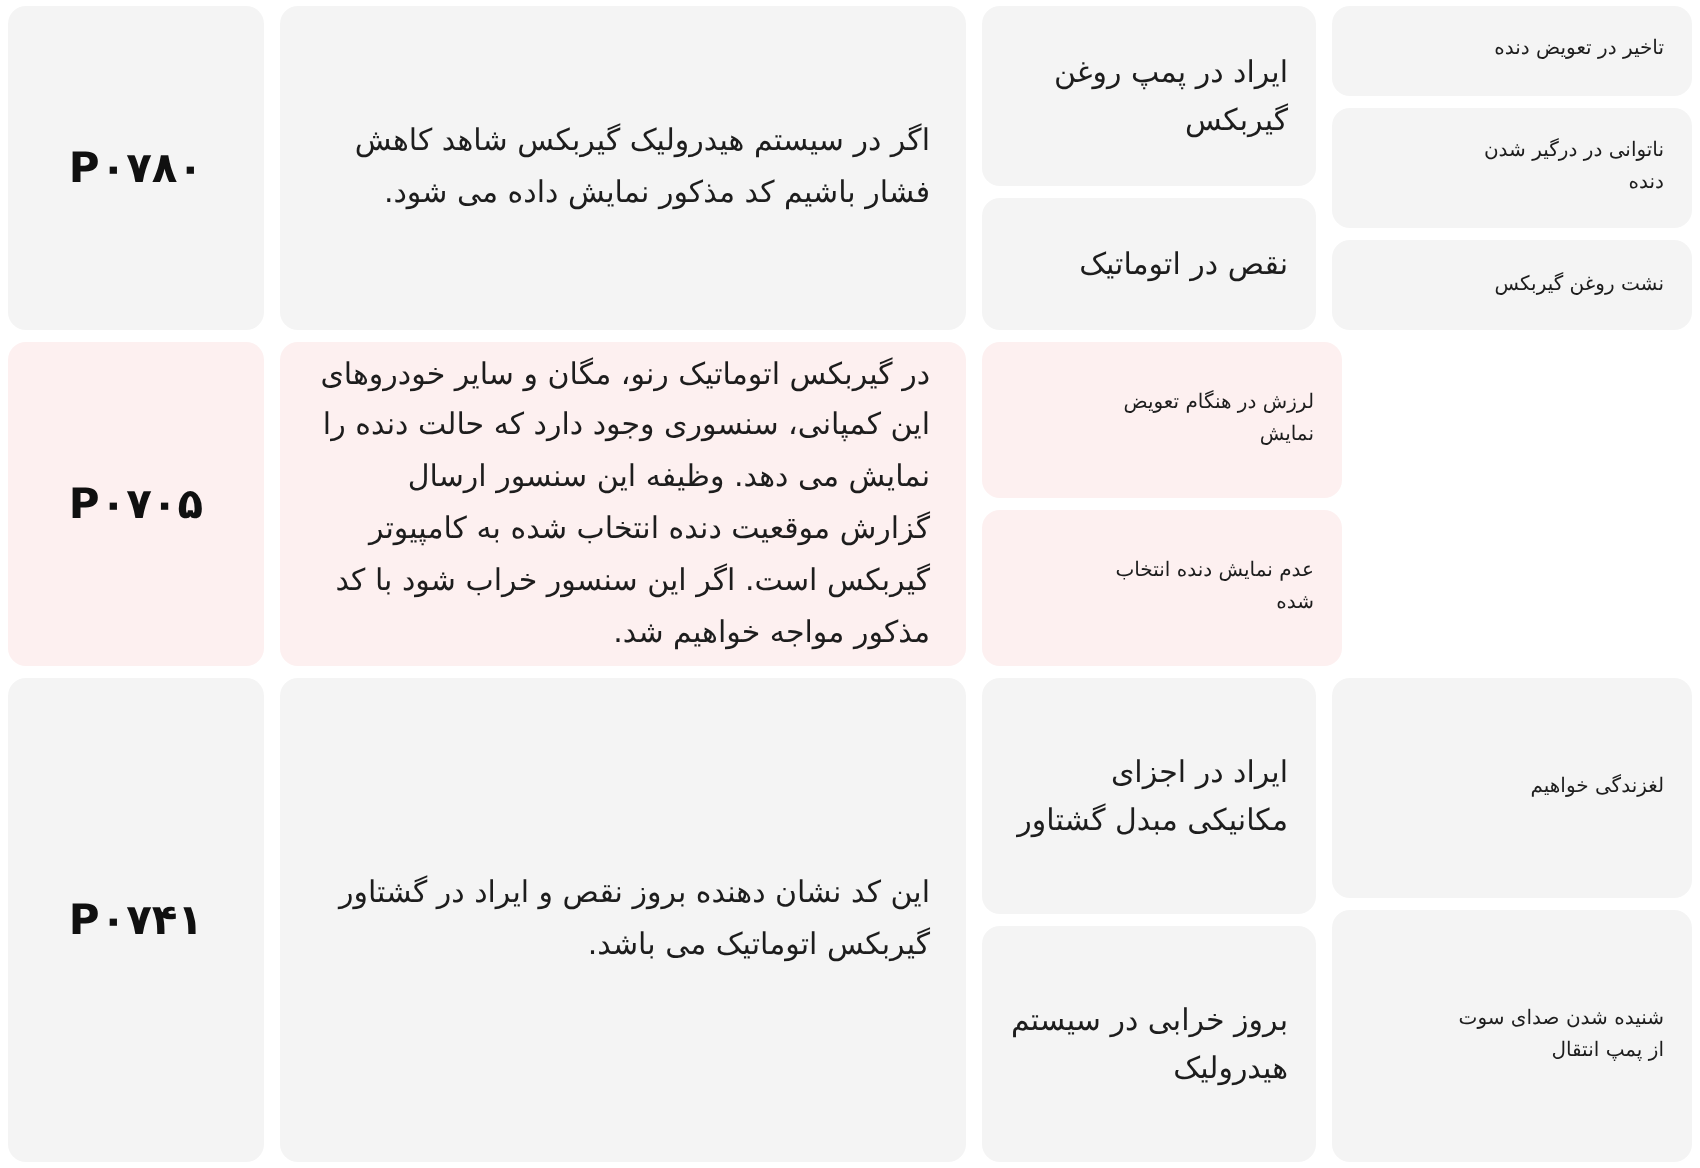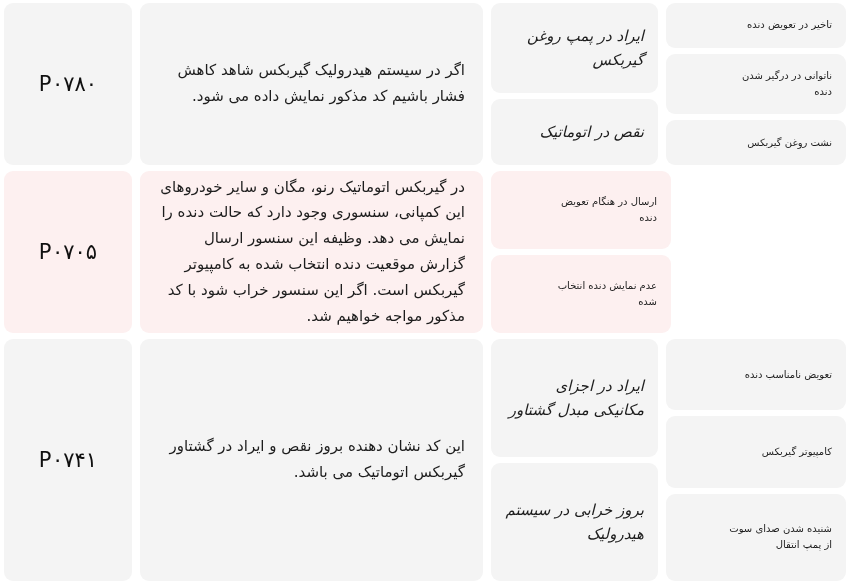--- a/index.html
+++ b/index.html
@@ -84,27 +84,27 @@
     text-align: right;
   }
 
   .cell.code {
     justify-content: center;
     align-items: center;
     padding: 4px 8px;
   }
   .cell.code .cell-text {
     font-size: 21px;
-    font-weight: 400;
+    font-weight: 700;
     text-align: center;
     color: #101010;
     letter-spacing: 0.5px;
   }
 
-  .cell.cause .cell-text { font-size: 15px; font-style: italic; }
+  .cell.cause .cell-text { font-size: 15px; }
   .cell.symptom .cell-text { font-size: 10px; margin-left: 48px; }
 </style>
 </head>
 <body>
 
 <div class="fault-table">
 
   <div class="table-row row-1 tint-gray">
     <div class="col-code cell-stack">
       <div class="cell code">
@@ -143,21 +143,21 @@
         <span class="cell-text">P۰۷۰۵</span>
       </div>
     </div>
     <div class="col-desc cell-stack">
       <div class="cell desc">
         <span class="cell-text">در گیربکس اتوماتیک رنو، مگان و سایر خودروهای این کمپانی، سنسوری وجود دارد که حالت دنده را نمایش می دهد. وظیفه این سنسور ارسال گزارش موقعیت دنده انتخاب شده به کامپیوتر گیربکس است. اگر این سنسور خراب شود با کد مذکور مواجه خواهیم شد.</span>
       </div>
     </div>
     <div class="col-symptom cell-stack">
       <div class="cell symptom">
-        <span class="cell-text">ارسال در هنگام تعویض دنده</span>
+        <span class="cell-text">لرزش در هنگام تعویض نمایش</span>
       </div>
       <div class="cell symptom">
         <span class="cell-text">عدم نمایش دنده انتخاب شده</span>
       </div>
     </div>
   </div>
 
   <div class="table-row row-3 tint-gray">
     <div class="col-code cell-stack">
       <div class="cell code">
@@ -172,24 +172,21 @@
     <div class="col-cause cell-stack">
       <div class="cell cause">
         <span class="cell-text">ایراد در اجزای مکانیکی مبدل گشتاور</span>
       </div>
       <div class="cell cause">
         <span class="cell-text">بروز خرابی در سیستم هیدرولیک</span>
       </div>
     </div>
     <div class="col-symptom cell-stack">
       <div class="cell symptom">
-        <span class="cell-text">تعویض نامناسب دنده</span>
-      </div>
-      <div class="cell symptom">
-        <span class="cell-text">کامپیوتر گیربکس</span>
+        <span class="cell-text">لغزندگی خواهیم</span>
       </div>
       <div class="cell symptom">
         <span class="cell-text">شنیده شدن صدای سوت از پمپ انتقال</span>
       </div>
     </div>
   </div>
 
 </div>
 
 </body></html>

